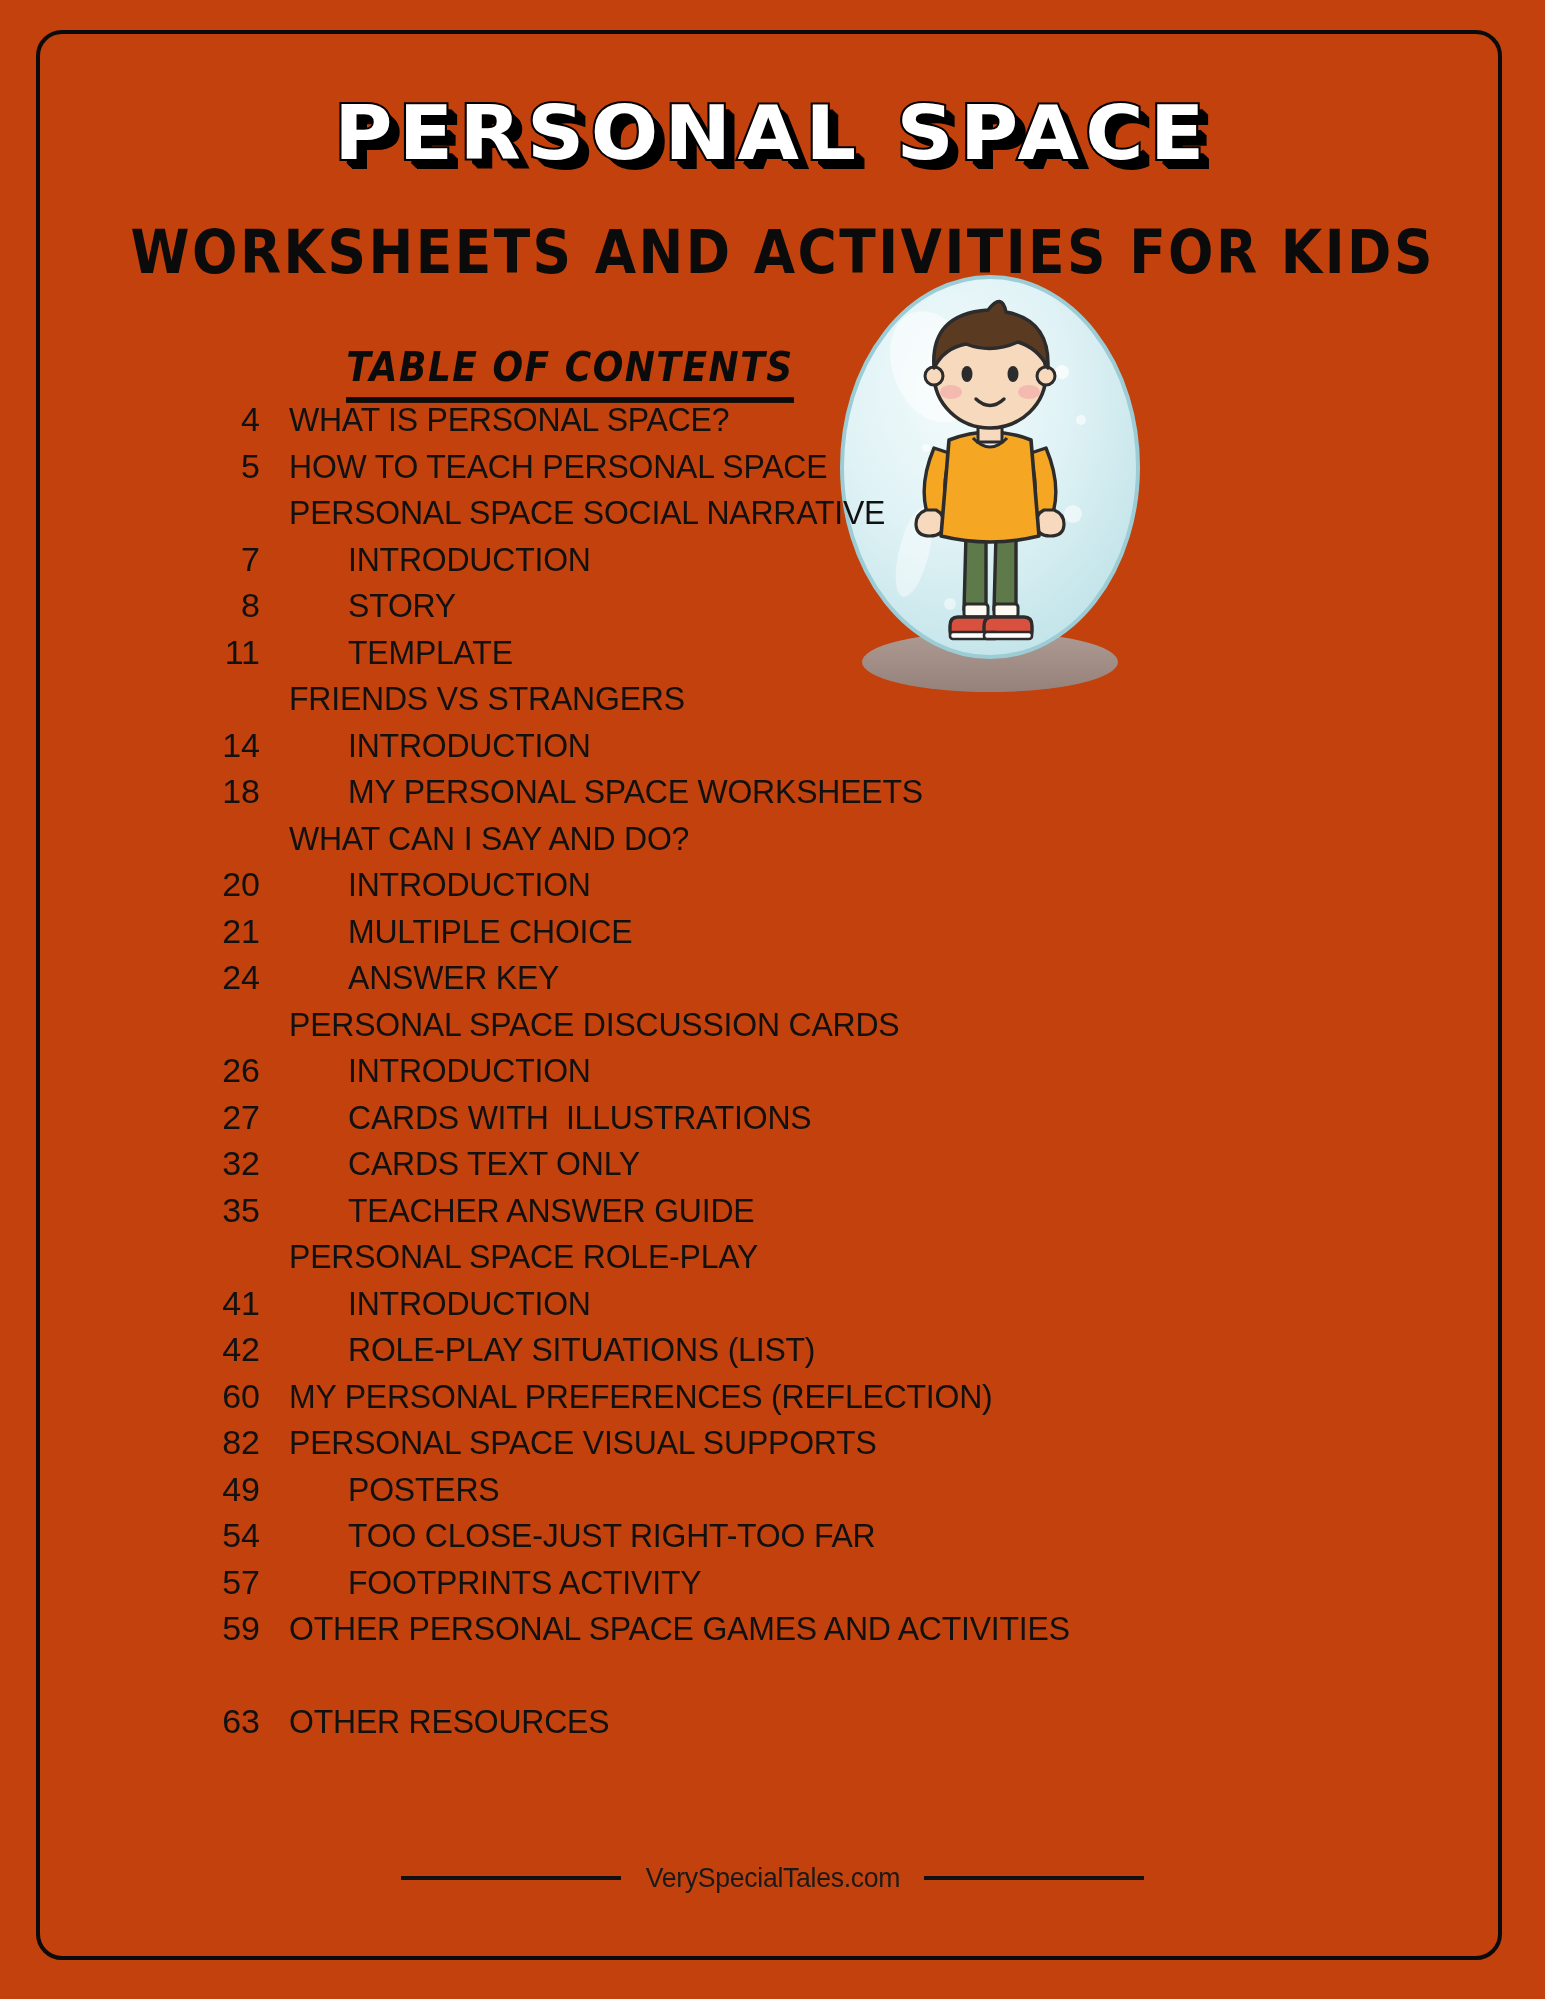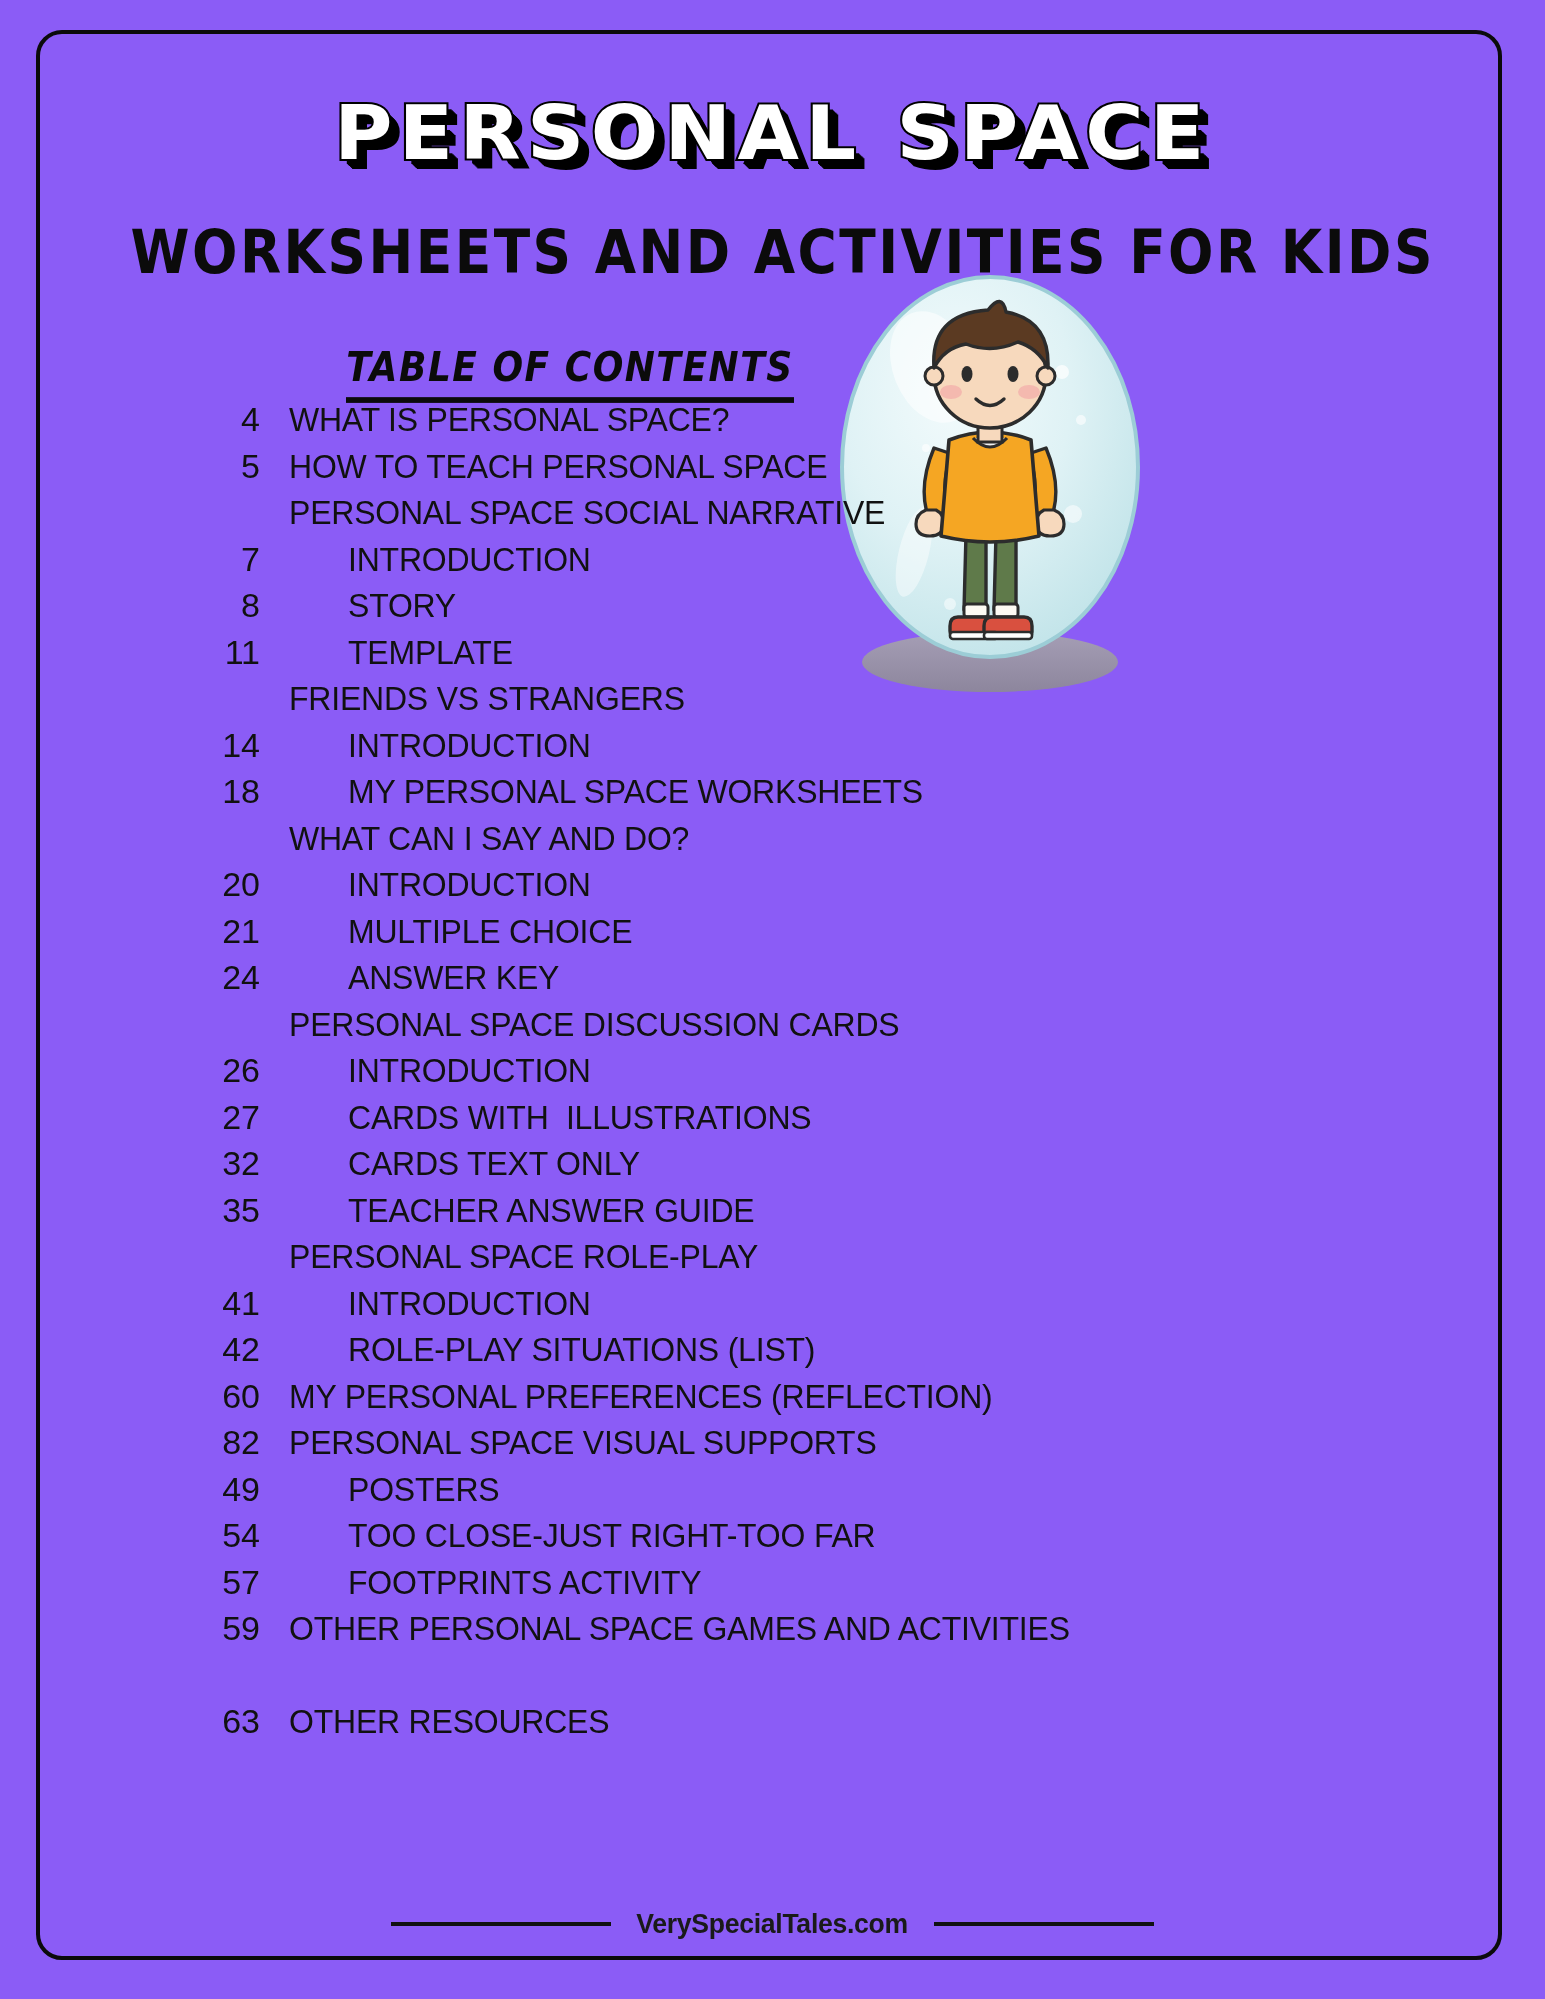--- a/index.html
+++ b/index.html
@@ -14,21 +14,21 @@
     overflow: hidden;
     position: relative;
   }
 
   
   .page {
     position: absolute;
     left: 0; top: 0;
     width: 1545px;
     height: 1999px;
-    background: #8b5cf6;
+    background: #c2410c;
   }
   .page-border {
     position: absolute;
     left: 36px;
     top: 30px;
     width: 1466px;
     height: 1930px;
     border: 4px solid #0b0b0b;
     border-radius: 26px;
     box-sizing: border-box;
@@ -141,27 +141,26 @@
     left: 830px;
     top: 252px;
     width: 320px;
     height: 450px;
   }
 
   
   .footer {
     position: absolute;
     left: 0;
-    top: 1908px;
+    top: 1862px;
     width: 1545px;
     display: flex;
     align-items: center;
     justify-content: center;
     gap: 18px;
-    font-weight: bold;
   }
   .footer-rule {
     height: 4px;
     background: #111111;
     width: 220px;
   }
   .footer-text {
     font-family: "Liberation Sans", sans-serif;
     font-size: 28px;
     color: #1a1a1a;

